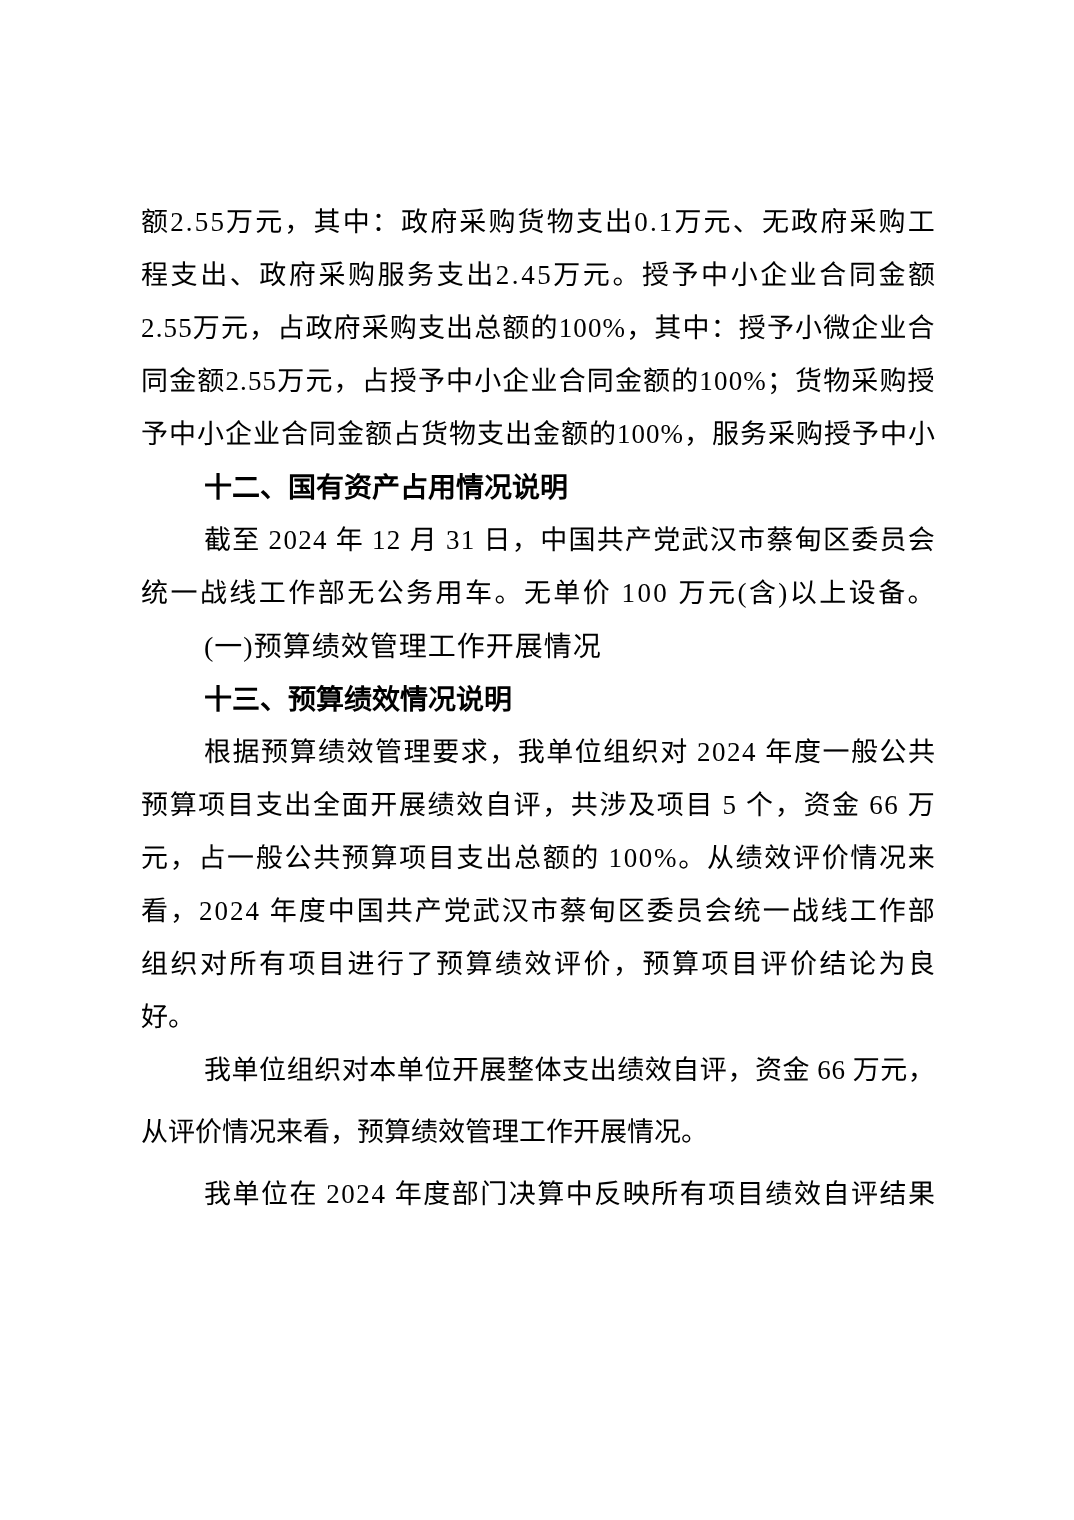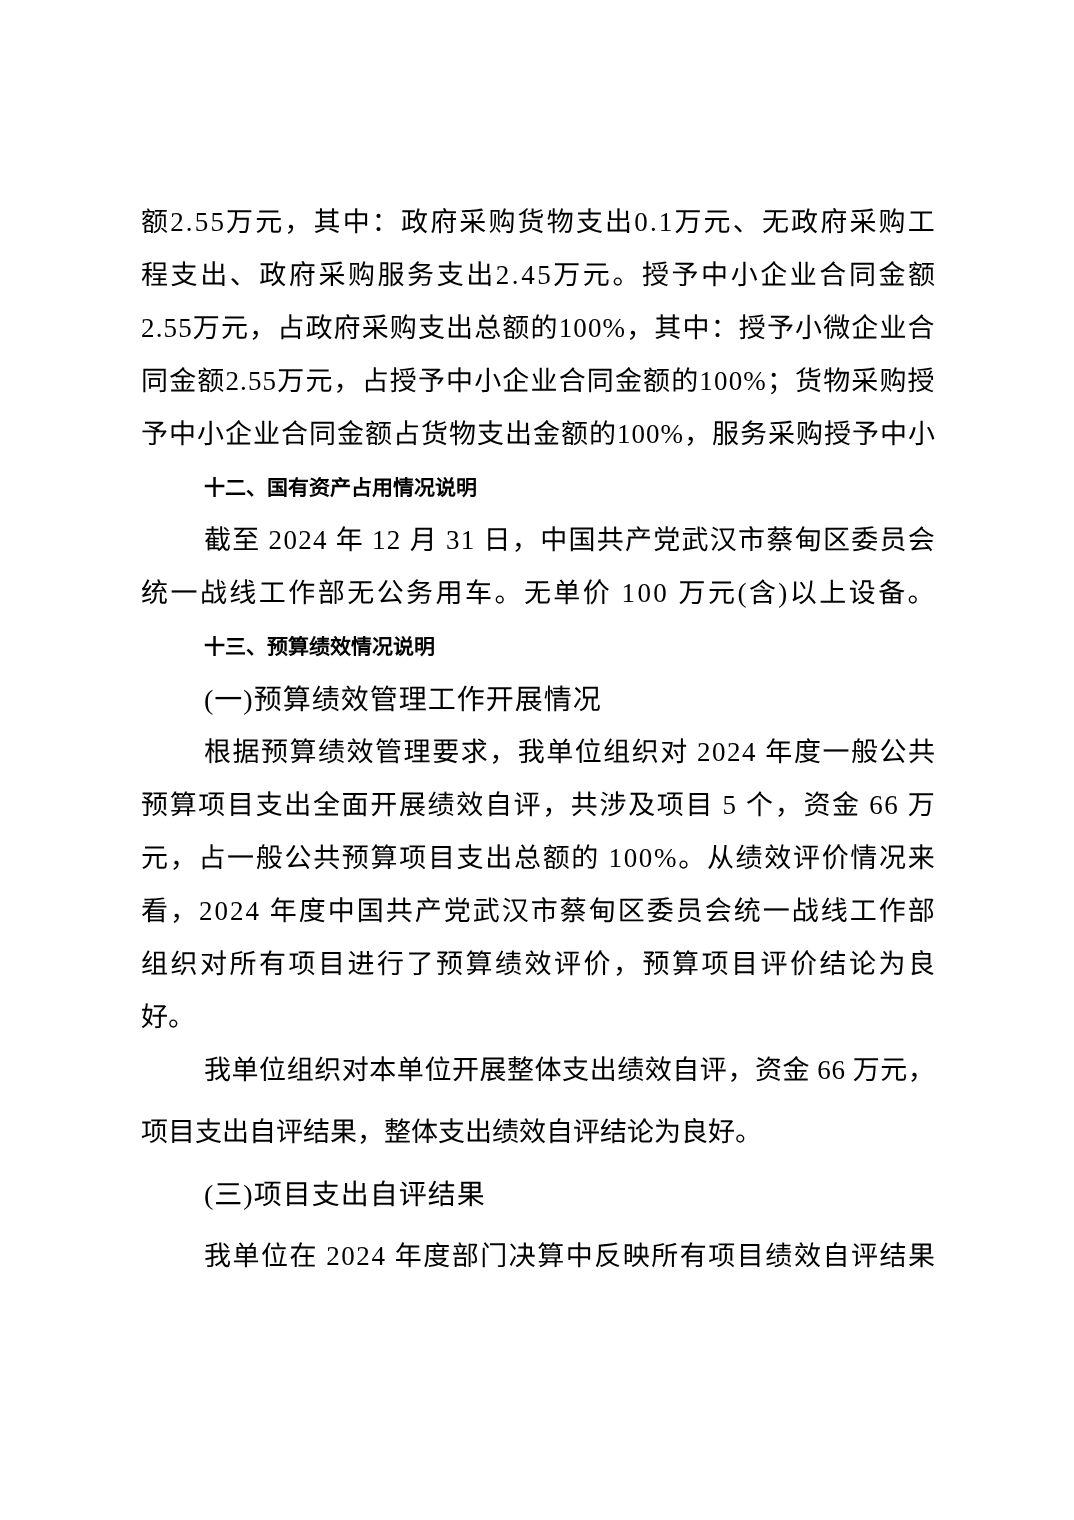--- a/index.html
+++ b/index.html
@@ -29,46 +29,45 @@
   }
   
   .line.j { display: flex; justify-content: space-between; align-items: center; }
   .line.j span { white-space: pre; display: block; }
   
   .line.ind { padding-left: 63px; }
   
   .line.heading {
     font-family: "Liberation Sans", "DejaVu Sans", sans-serif;
     font-weight: bold;
-    font-size: 21px;
+    font-size: 28px;
   }
   
   .line.subheading { font-size: 28px; letter-spacing: 1px; }
   
   .line.gap-lg { margin-top: 9px; }
 </style>
 </head>
 <body>
 
 <div class="page">
   <div class="content">
     <div class="line j"><span>额</span><span>2</span><span>.</span><span>5</span><span>5</span><span>万</span><span>元</span><span>，</span><span>其</span><span>中</span><span>：</span><span>政</span><span>府</span><span>采</span><span>购</span><span>货</span><span>物</span><span>支</span><span>出</span><span>0</span><span>.</span><span>1</span><span>万</span><span>元</span><span>、</span><span>无</span><span>政</span><span>府</span><span>采</span><span>购</span><span>工</span></div>
     <div class="line j"><span>程</span><span>支</span><span>出</span><span>、</span><span>政</span><span>府</span><span>采</span><span>购</span><span>服</span><span>务</span><span>支</span><span>出</span><span>2</span><span>.</span><span>4</span><span>5</span><span>万</span><span>元</span><span>。</span><span>授</span><span>予</span><span>中</span><span>小</span><span>企</span><span>业</span><span>合</span><span>同</span><span>金</span><span>额</span></div>
     <div class="line j"><span>2</span><span>.</span><span>5</span><span>5</span><span>万</span><span>元</span><span>，</span><span>占</span><span>政</span><span>府</span><span>采</span><span>购</span><span>支</span><span>出</span><span>总</span><span>额</span><span>的</span><span>1</span><span>0</span><span>0</span><span>%</span><span>，</span><span>其</span><span>中</span><span>：</span><span>授</span><span>予</span><span>小</span><span>微</span><span>企</span><span>业</span><span>合</span></div>
     <div class="line j"><span>同</span><span>金</span><span>额</span><span>2</span><span>.</span><span>5</span><span>5</span><span>万</span><span>元</span><span>，</span><span>占</span><span>授</span><span>予</span><span>中</span><span>小</span><span>企</span><span>业</span><span>合</span><span>同</span><span>金</span><span>额</span><span>的</span><span>1</span><span>0</span><span>0</span><span>%</span><span>；</span><span>货</span><span>物</span><span>采</span><span>购</span><span>授</span></div>
     <div class="line j"><span>予</span><span>中</span><span>小</span><span>企</span><span>业</span><span>合</span><span>同</span><span>金</span><span>额</span><span>占</span><span>货</span><span>物</span><span>支</span><span>出</span><span>金</span><span>额</span><span>的</span><span>1</span><span>0</span><span>0</span><span>%</span><span>，</span><span>服</span><span>务</span><span>采</span><span>购</span><span>授</span><span>予</span><span>中</span><span>小</span></div>
     <div class="line heading ind">十二、国有资产占用情况说明</div>
     <div class="line j ind"><span>截</span><span>至</span><span> </span><span>2</span><span>0</span><span>2</span><span>4</span><span> </span><span>年</span><span> </span><span>1</span><span>2</span><span> </span><span>月</span><span> </span><span>3</span><span>1</span><span> </span><span>日</span><span>，</span><span>中</span><span>国</span><span>共</span><span>产</span><span>党</span><span>武</span><span>汉</span><span>市</span><span>蔡</span><span>甸</span><span>区</span><span>委</span><span>员</span><span>会</span></div>
     <div class="line j"><span>统</span><span>一</span><span>战</span><span>线</span><span>工</span><span>作</span><span>部</span><span>无</span><span>公</span><span>务</span><span>用</span><span>车</span><span>。</span><span>无</span><span>单</span><span>价</span><span> </span><span>1</span><span>0</span><span>0</span><span> </span><span>万</span><span>元</span><span>(</span><span>含</span><span>)</span><span>以</span><span>上</span><span>设</span><span>备</span><span>。</span></div>
+    <div class="line subheading ind">(一)预算绩效管理工作开展情况</div>
     <div class="line heading ind">十三、预算绩效情况说明</div>
-    <div class="line subheading ind">(一)预算绩效管理工作开展情况</div>
     <div class="line j ind"><span>根</span><span>据</span><span>预</span><span>算</span><span>绩</span><span>效</span><span>管</span><span>理</span><span>要</span><span>求</span><span>，</span><span>我</span><span>单</span><span>位</span><span>组</span><span>织</span><span>对</span><span> </span><span>2</span><span>0</span><span>2</span><span>4</span><span> </span><span>年</span><span>度</span><span>一</span><span>般</span><span>公</span><span>共</span></div>
     <div class="line j"><span>预</span><span>算</span><span>项</span><span>目</span><span>支</span><span>出</span><span>全</span><span>面</span><span>开</span><span>展</span><span>绩</span><span>效</span><span>自</span><span>评</span><span>，</span><span>共</span><span>涉</span><span>及</span><span>项</span><span>目</span><span> </span><span>5</span><span> </span><span>个</span><span>，</span><span>资</span><span>金</span><span> </span><span>6</span><span>6</span><span> </span><span>万</span></div>
     <div class="line j"><span>元</span><span>，</span><span>占</span><span>一</span><span>般</span><span>公</span><span>共</span><span>预</span><span>算</span><span>项</span><span>目</span><span>支</span><span>出</span><span>总</span><span>额</span><span>的</span><span> </span><span>1</span><span>0</span><span>0</span><span>%</span><span>。</span><span>从</span><span>绩</span><span>效</span><span>评</span><span>价</span><span>情</span><span>况</span><span>来</span></div>
     <div class="line j"><span>看</span><span>，</span><span>2</span><span>0</span><span>2</span><span>4</span><span> </span><span>年</span><span>度</span><span>中</span><span>国</span><span>共</span><span>产</span><span>党</span><span>武</span><span>汉</span><span>市</span><span>蔡</span><span>甸</span><span>区</span><span>委</span><span>员</span><span>会</span><span>统</span><span>一</span><span>战</span><span>线</span><span>工</span><span>作</span><span>部</span></div>
     <div class="line j"><span>组</span><span>织</span><span>对</span><span>所</span><span>有</span><span>项</span><span>目</span><span>进</span><span>行</span><span>了</span><span>预</span><span>算</span><span>绩</span><span>效</span><span>评</span><span>价</span><span>，</span><span>预</span><span>算</span><span>项</span><span>目</span><span>评</span><span>价</span><span>结</span><span>论</span><span>为</span><span>良</span></div>
     <div class="line">好。</div>
     <div class="line j ind"><span>我</span><span>单</span><span>位</span><span>组</span><span>织</span><span>对</span><span>本</span><span>单</span><span>位</span><span>开</span><span>展</span><span>整</span><span>体</span><span>支</span><span>出</span><span>绩</span><span>效</span><span>自</span><span>评</span><span>，</span><span>资</span><span>金</span><span> </span><span>6</span><span>6</span><span> </span><span>万</span><span>元</span><span>，</span></div>
-    <div class="line gap-lg">项目支出自评结果，整体支出绩效自评结论为良好。</div>
-    <div class="line subheading ind gap-lg">(三)项目支出自评结果</div>
+    <div class="line gap-lg">从评价情况来看，预算绩效管理工作开展情况。</div>
     <div class="line j ind gap-lg"><span>我</span><span>单</span><span>位</span><span>在</span><span> </span><span>2</span><span>0</span><span>2</span><span>4</span><span> </span><span>年</span><span>度</span><span>部</span><span>门</span><span>决</span><span>算</span><span>中</span><span>反</span><span>映</span><span>所</span><span>有</span><span>项</span><span>目</span><span>绩</span><span>效</span><span>自</span><span>评</span><span>结</span><span>果</span></div>
   </div>
 </div>
 
 </body></html>

